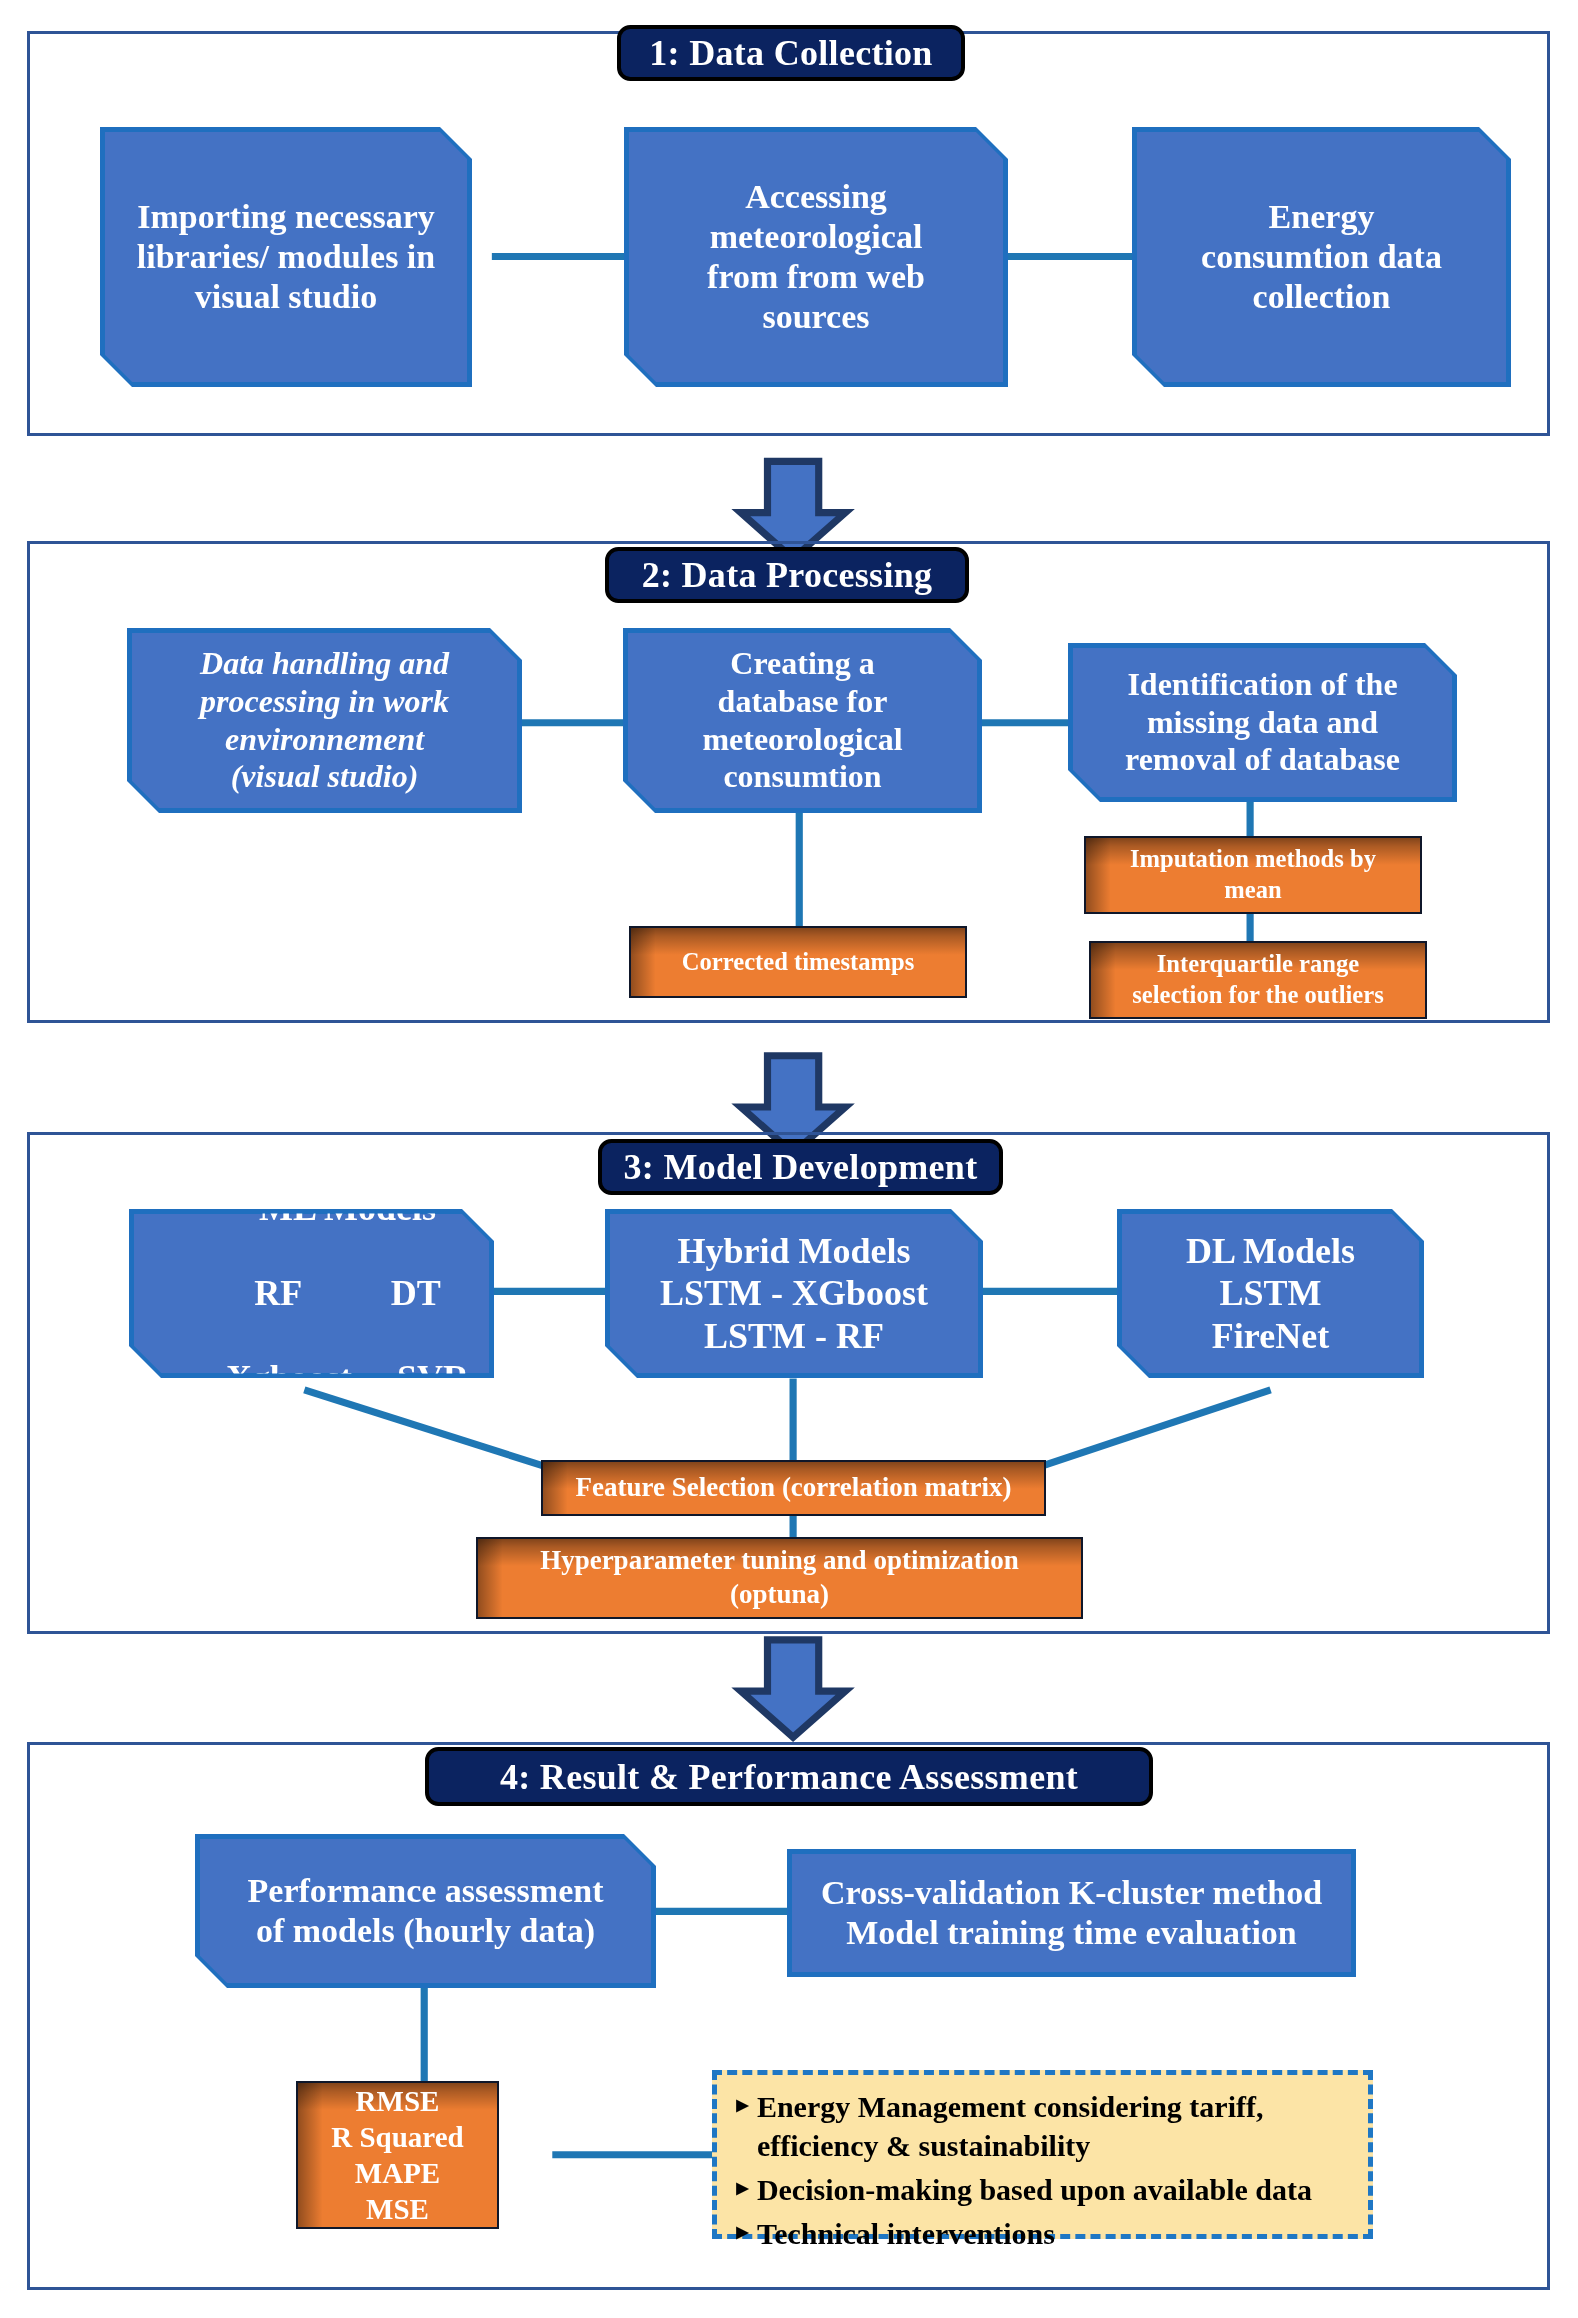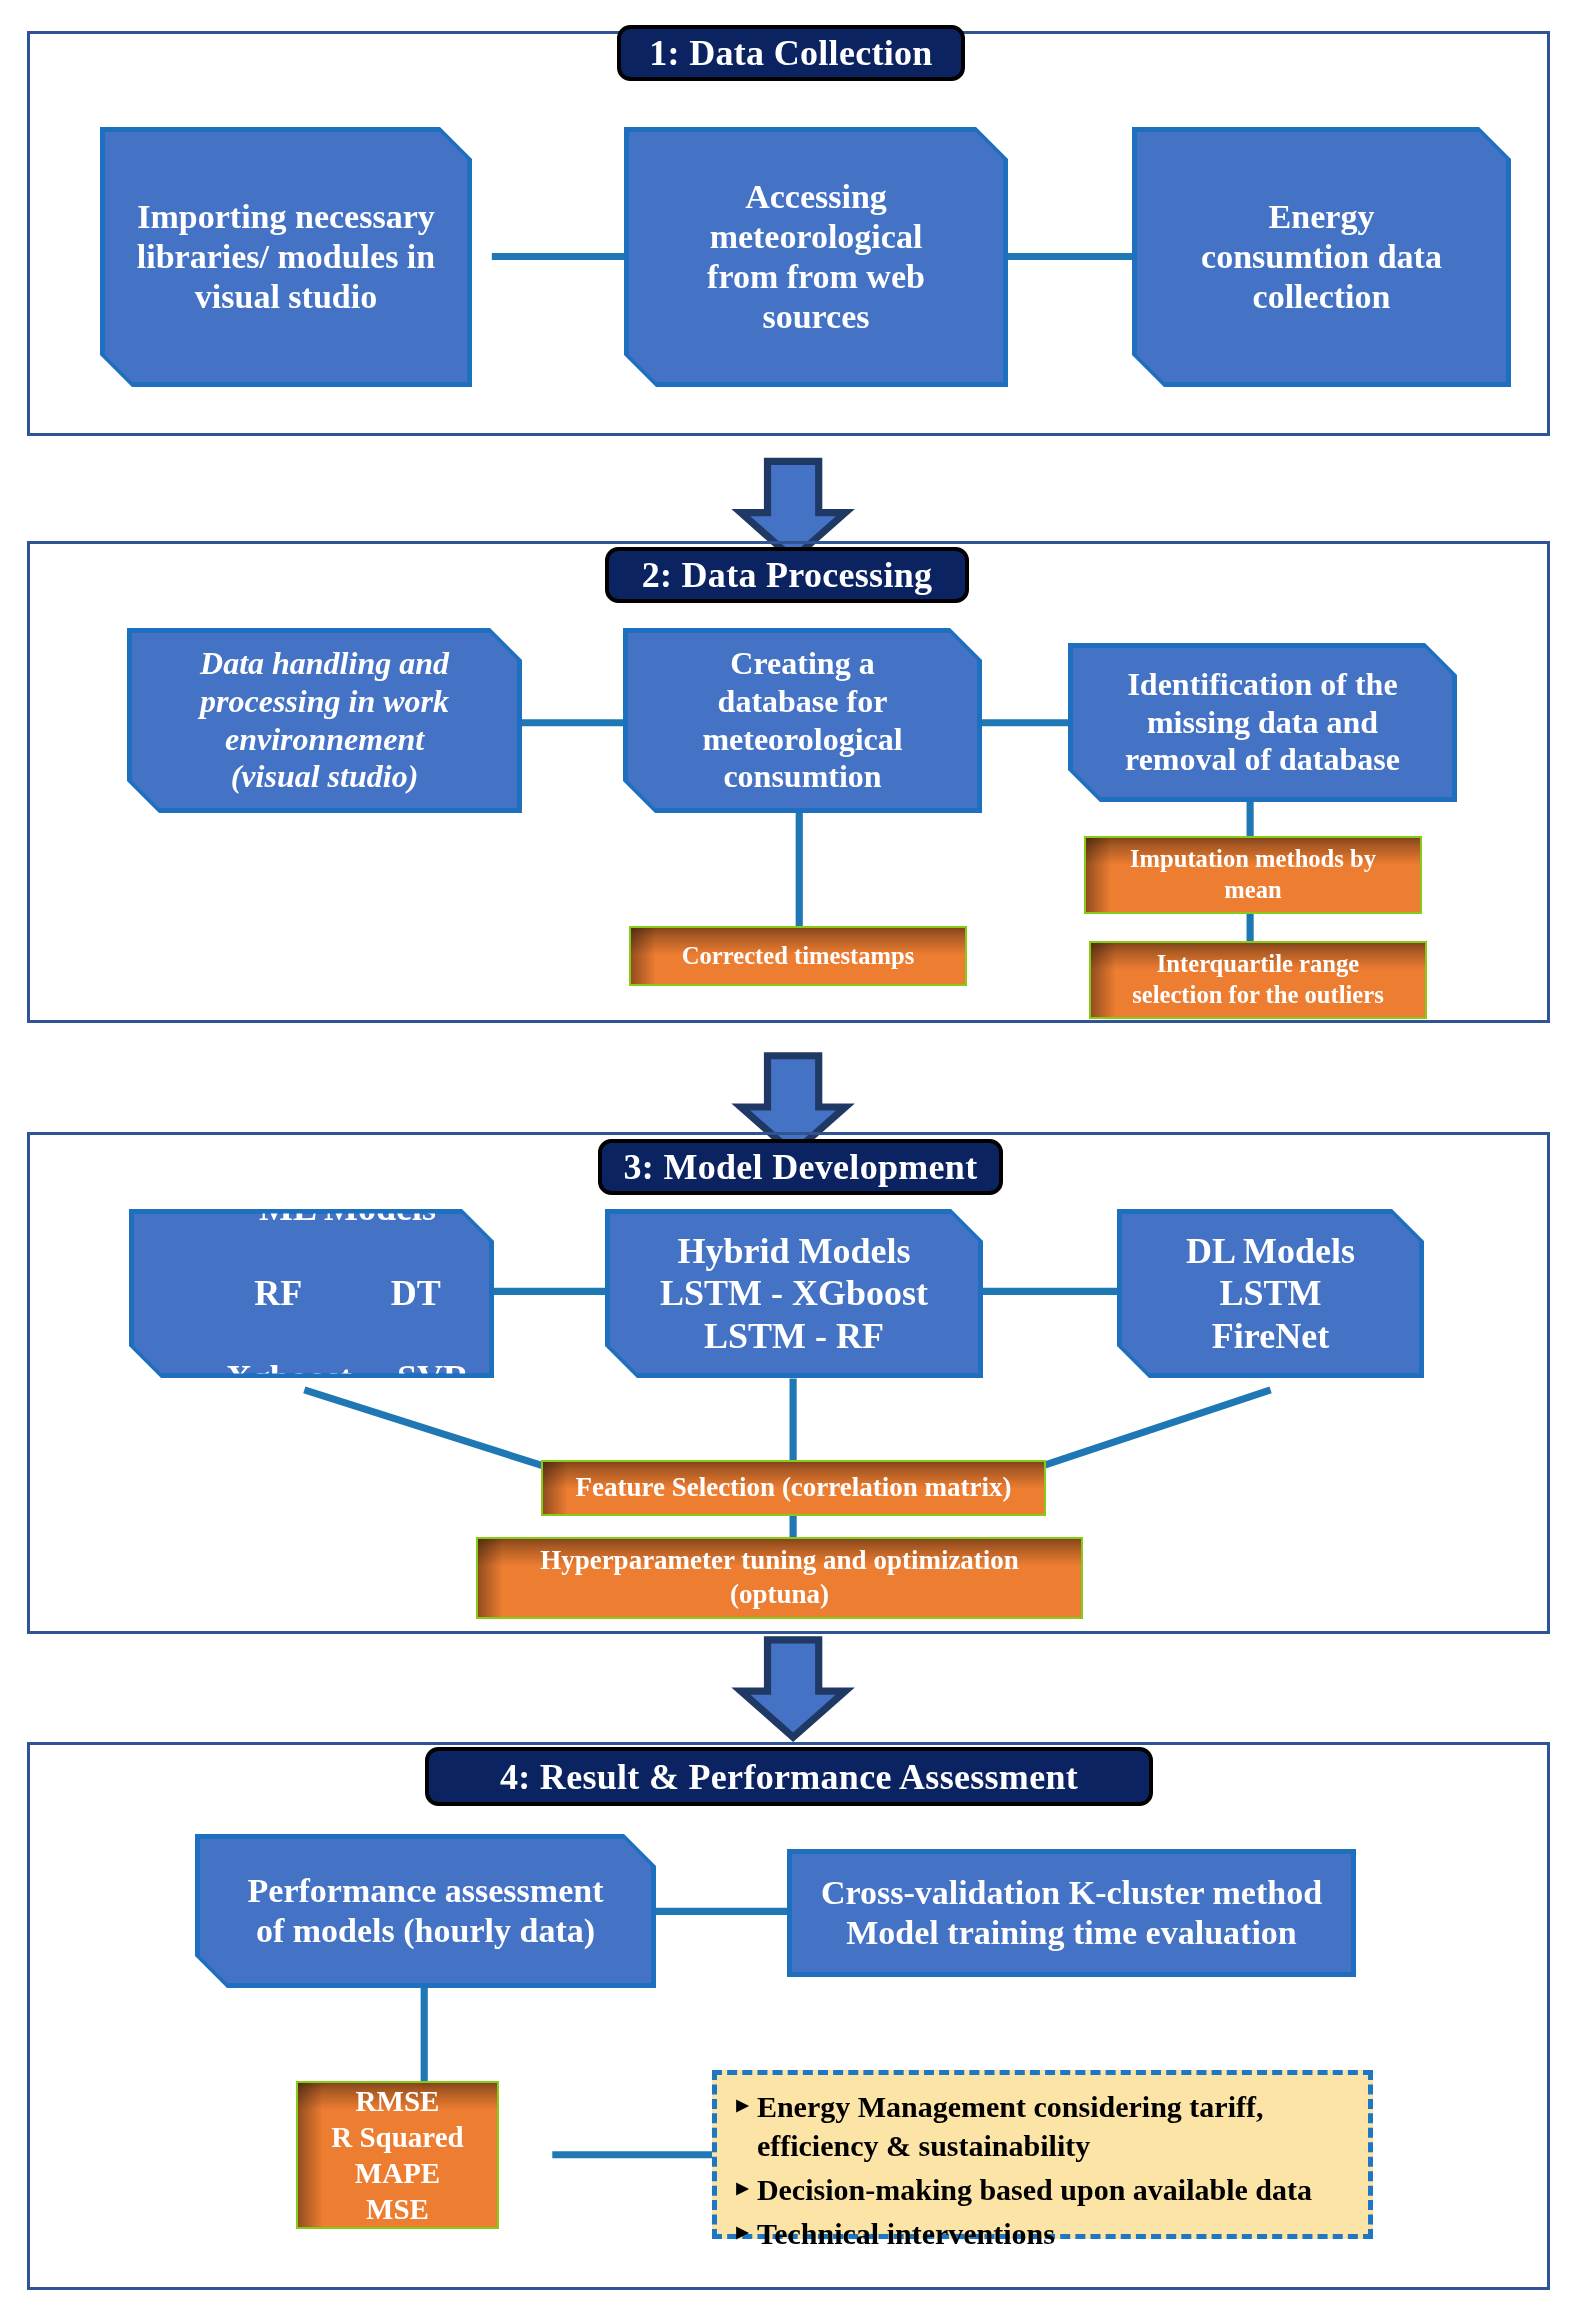--- a/index.html
+++ b/index.html
@@ -62,21 +62,21 @@
     padding:4.1px 9.2px;
     box-sizing:border-box;
   }
   
   .proc.rect{clip-path:none;}
   .proc.rect > .proc-in{clip-path:none;}
 
   
   .orange{
     position:absolute;
-    background:#84cc16;
+    background:#0f172a;
     padding:2px;
     box-sizing:border-box;
     display:flex;
   }
   .orange > .orange-in{
     flex:1;
     background:linear-gradient(to bottom,#9C4A18 0%, #C25A1C 9%, #E8762B 24%, #ED7D31 45%, #ED7D31 100%);
     background-image:
       linear-gradient(to bottom, rgba(0,0,0,.45) 0px, rgba(0,0,0,.28) 8.2px, rgba(0,0,0,0) 27px),
       linear-gradient(to right, rgba(0,0,0,.38) 0px, rgba(0,0,0,0) 24.6px),
@@ -229,21 +229,21 @@
   <div class="proc" style="left:1068px;top:643px;width:389px;height:159px;">
     <div class="proc-in">
       <span class="t62">
         <span>Identification of the</span><br>
         <span>missing data and</span><br>
         <span>removal of database</span>
       </span>
     </div>
   </div>
 
-  <div class="orange" style="left:629px;top:926px;width:338px;height:60px;">
+  <div class="orange" style="left:629px;top:926px;width:338px;height:72px;">
     <div class="orange-in t48">Corrected timestamps</div>
   </div>
 
   <div class="orange" style="left:1084px;top:836px;width:338px;height:78px;">
     <div class="orange-in t48">
       <span>
         <span>Imputation methods by</span><br>
         <span>mean</span>
       </span>
     </div>

